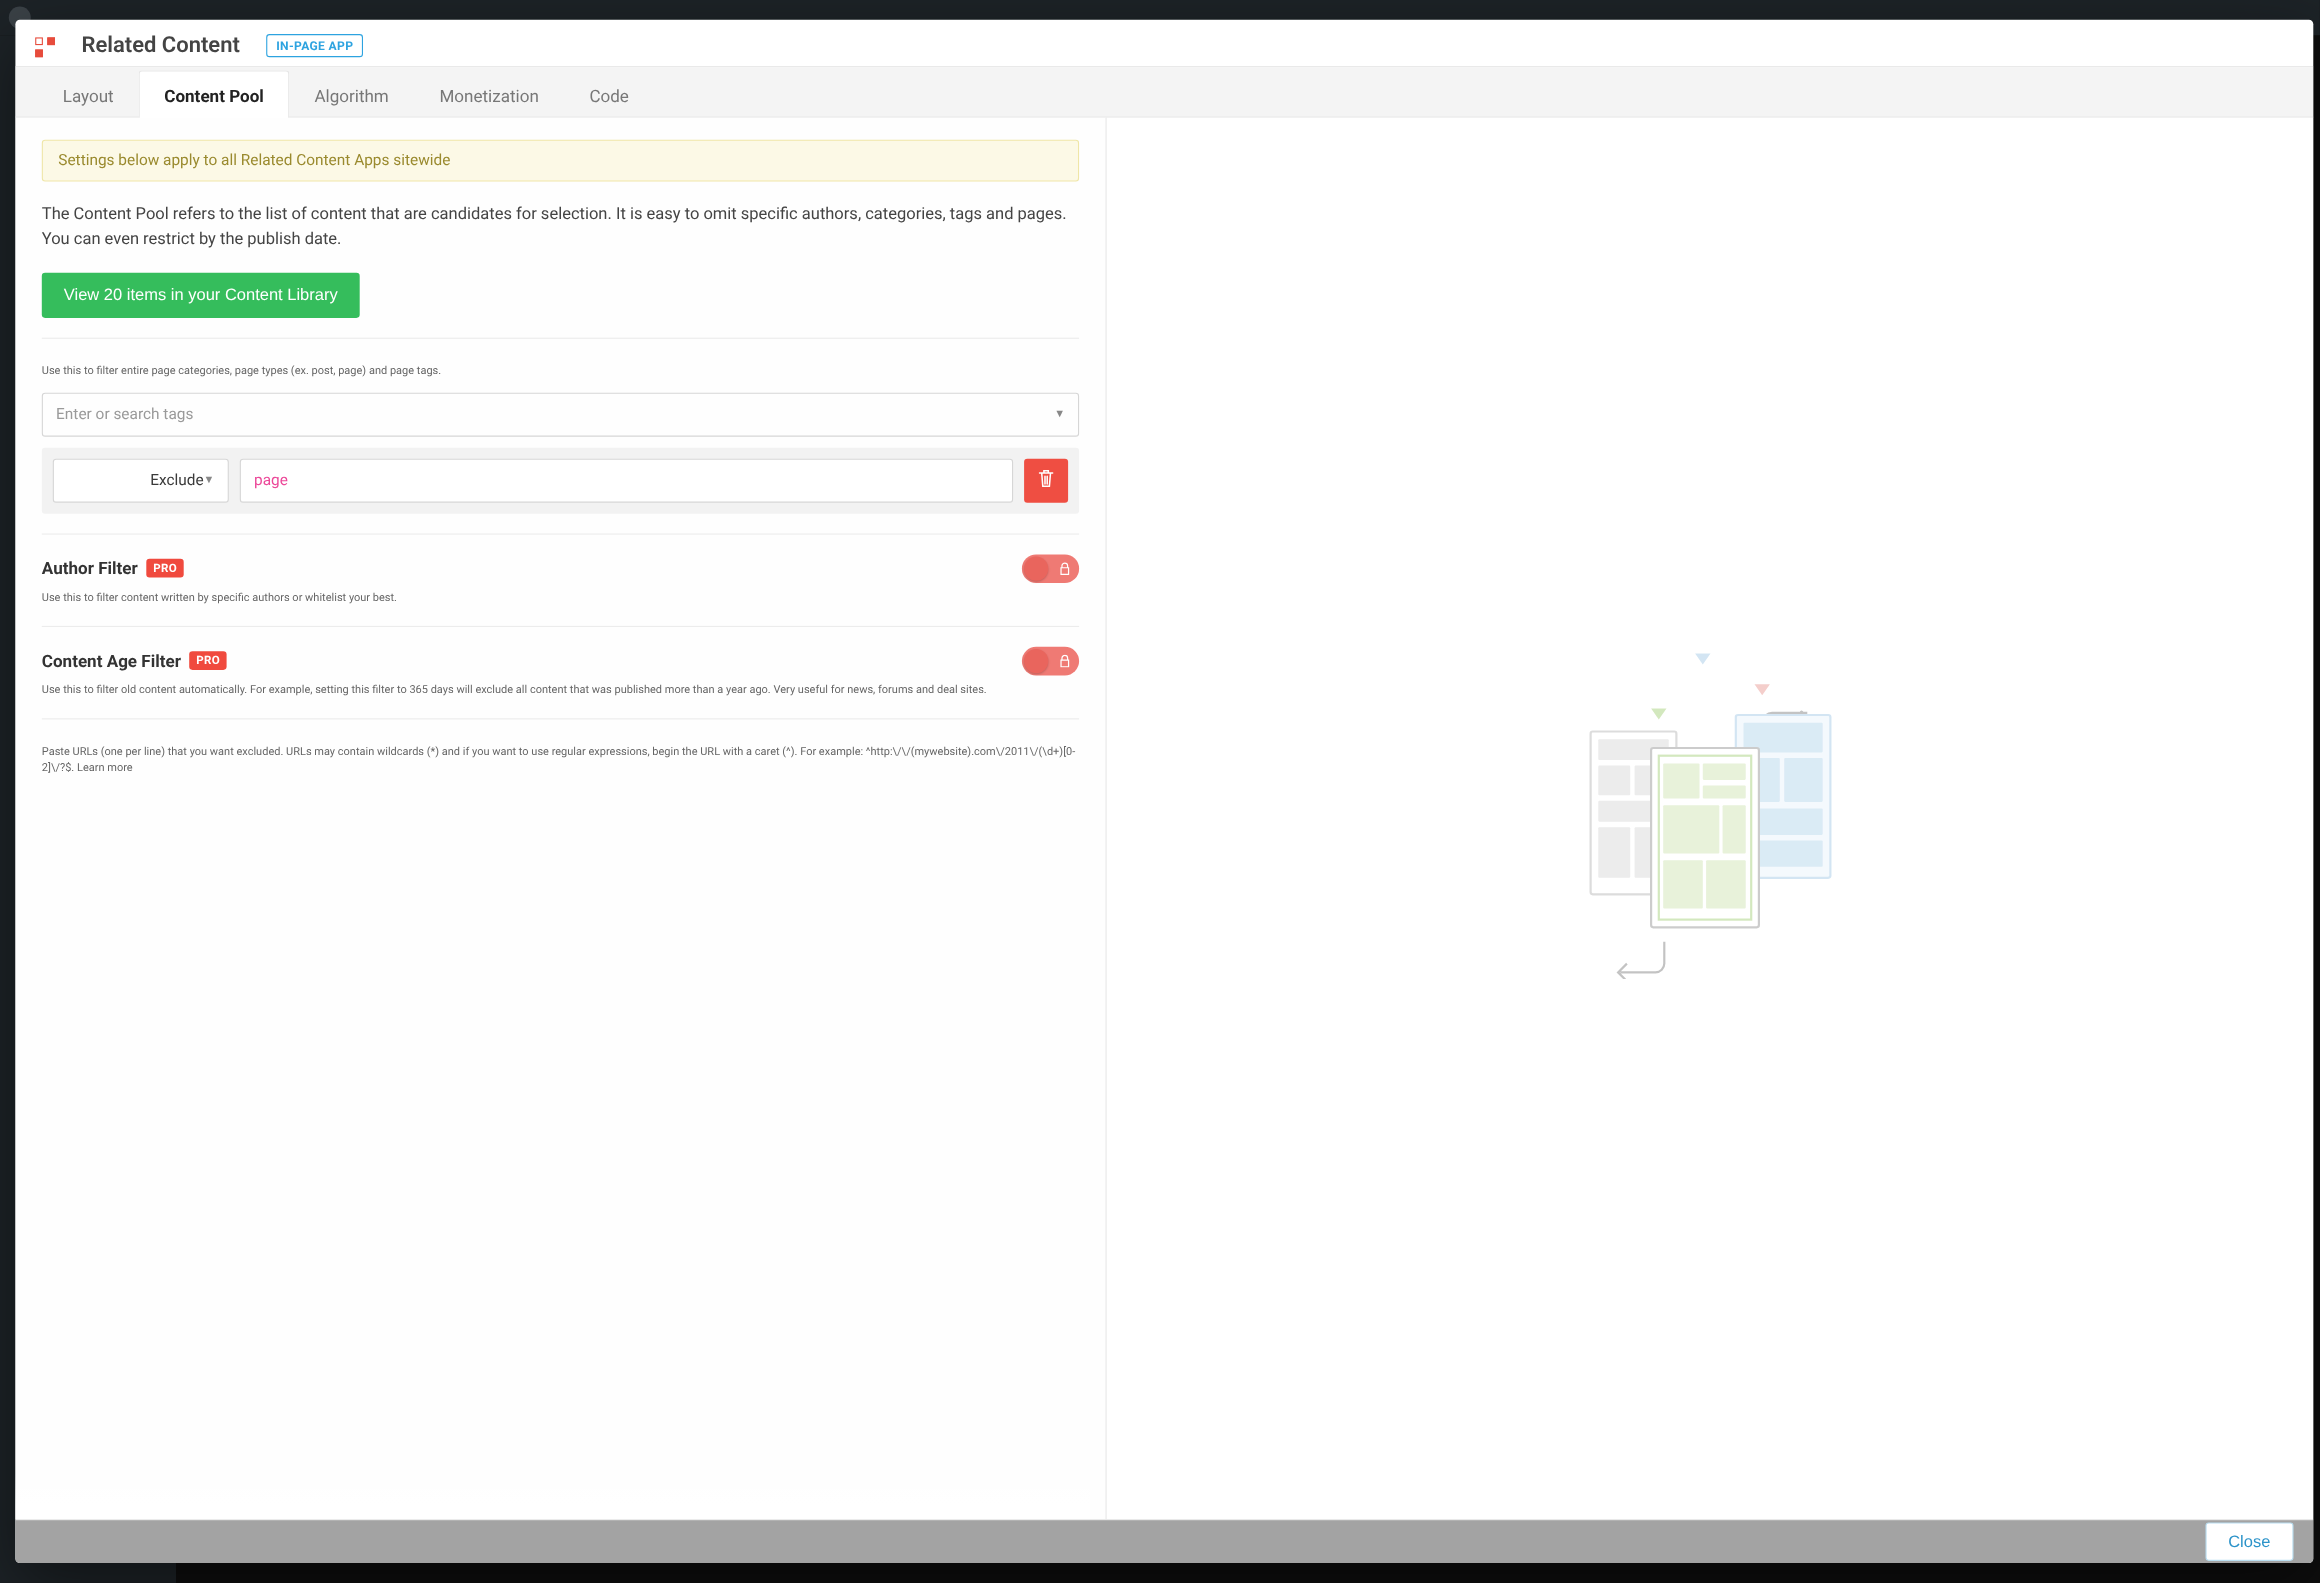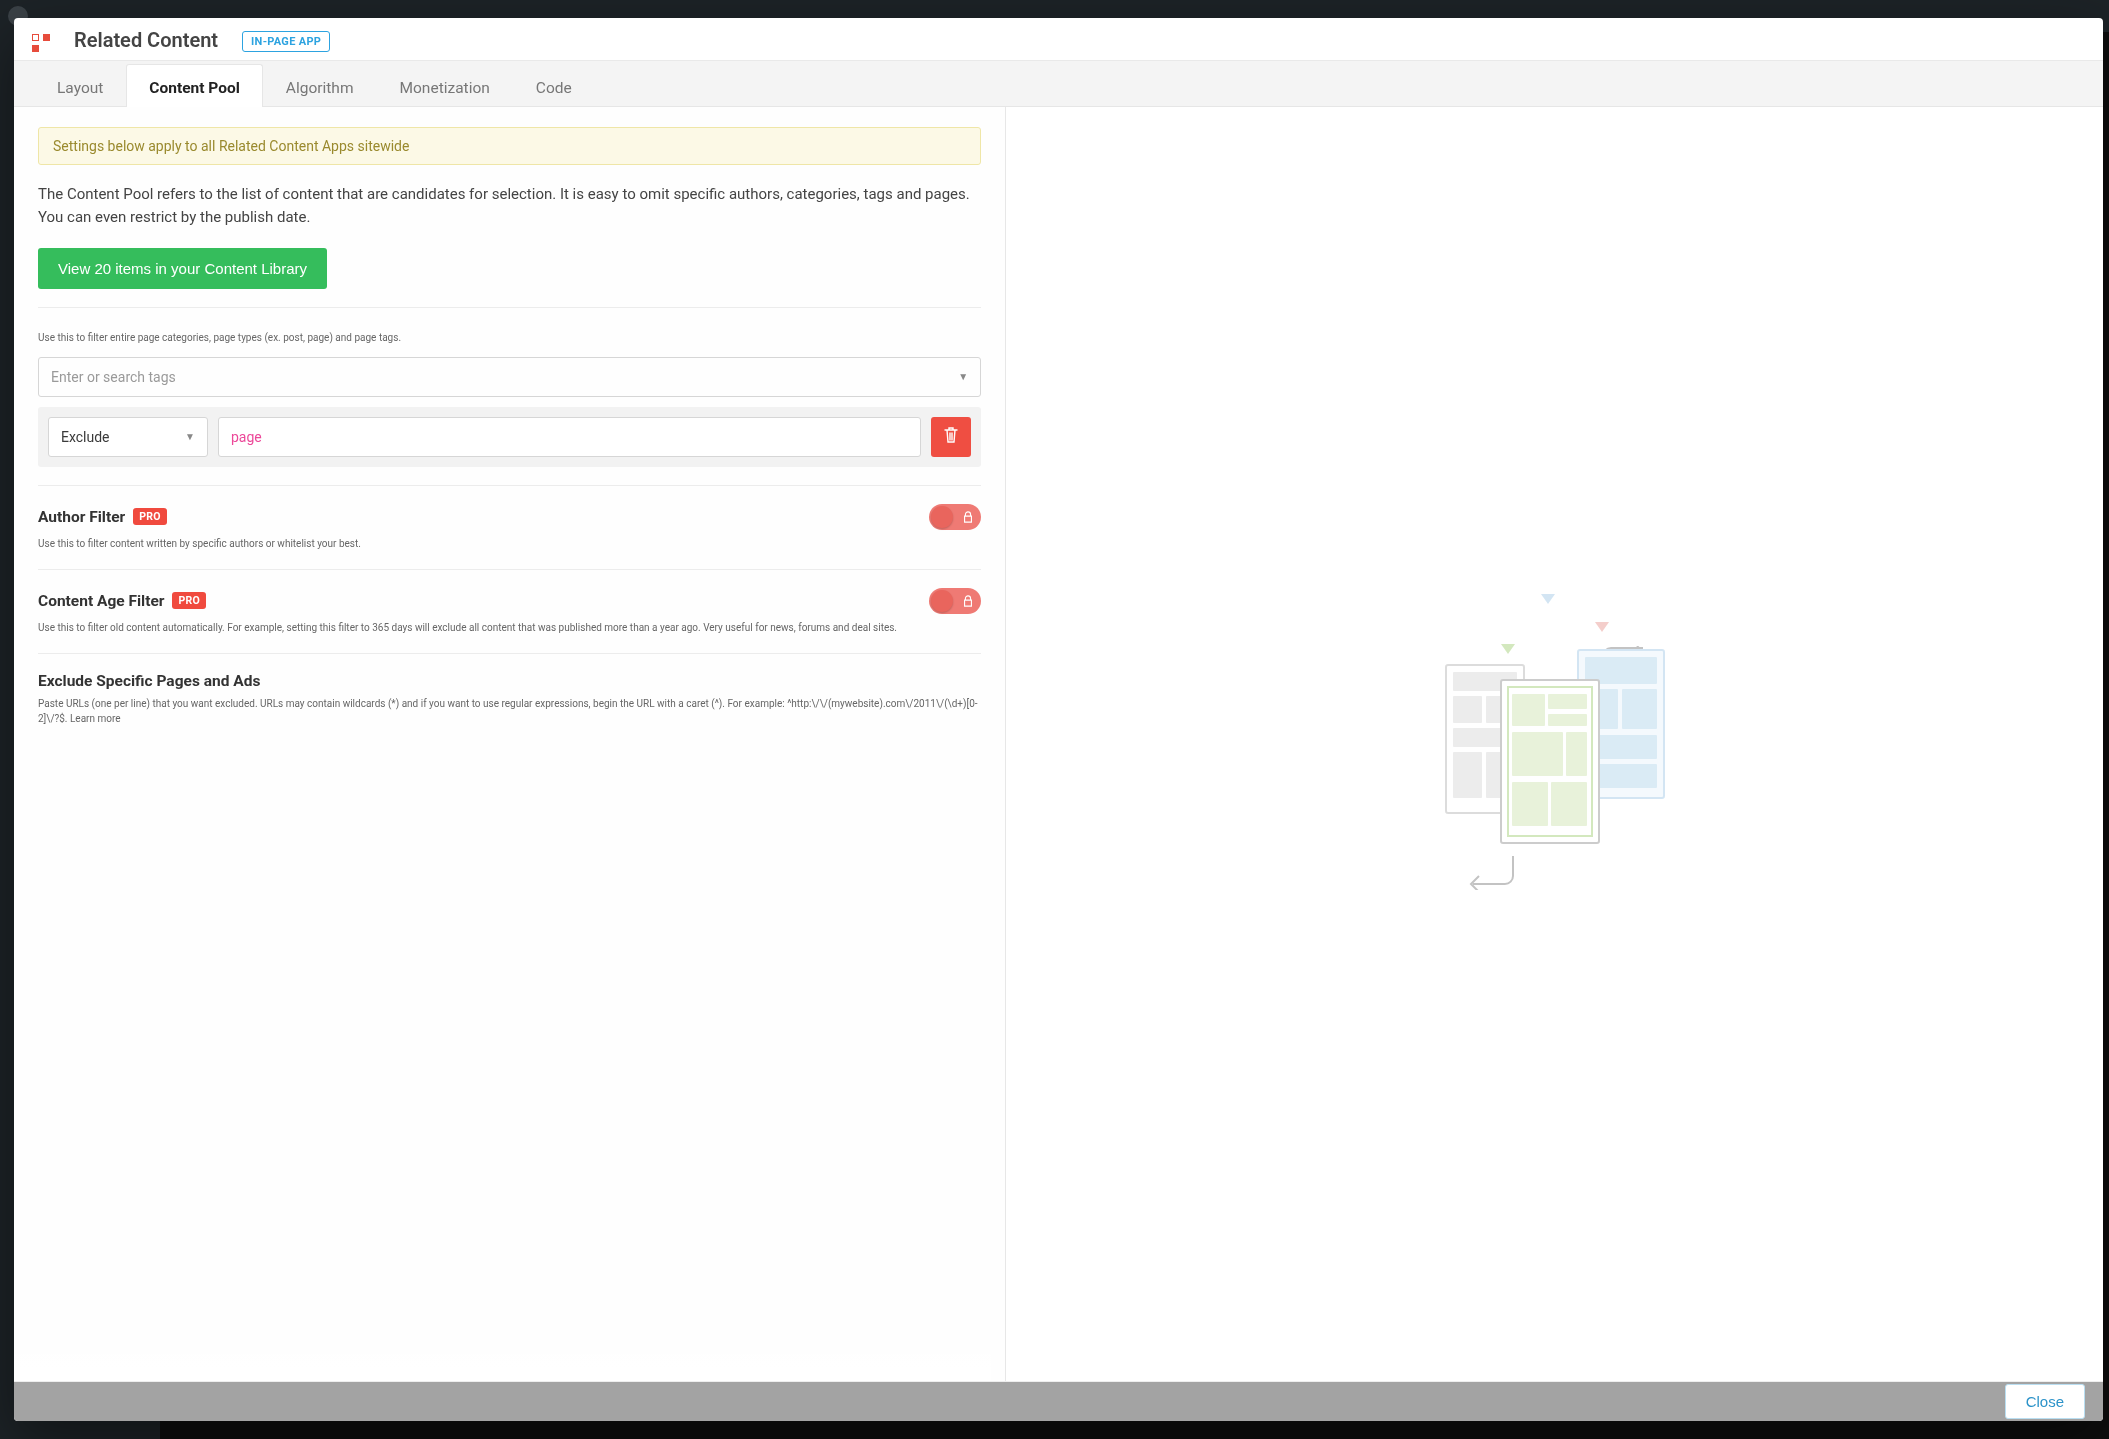--- a/index.html
+++ b/index.html
@@ -179,21 +179,21 @@
   }
   .tag-search .caret { color: #888; font-size: 10px; }
 
   .filter-row {
     margin-top: 10px;
     background: #f2f2f2; border-radius: 3px;
     padding: 10px; display: flex; gap: 10px; align-items: stretch;
   }
   .select-box {
     background: #fff; border: 1px solid #d6d6d6; border-radius: 3px;
-    height: 40px; display: flex; align-items: center; justify-content: space-between;
+    height: 40px; display: flex; align-items: center; justify-content: flex-end;
     padding: 16px 12px; min-width: 160px; cursor: pointer;
   }
   .select-box .caret { color: #888; font-size: 10px; }
   .text-box {
     background: #fff; border: 1px solid #d6d6d6; border-radius: 3px;
     height: 40px; flex: 1; display: flex; align-items: center; padding: 0 12px;
     color: #ec4899;
   }
   .del-btn {
     background: #ef4e42; border: none; border-radius: 3px;
@@ -344,23 +344,20 @@
                     <path d="M3 6V4a3 3 0 016 0v2M2 6h8v7H2z" stroke="#fff" stroke-width="1.3" fill="none"></path>
                   </svg>
               </span>
             </div>
           </div>
           <p class="section-desc">Use this to filter old content automatically. For example, setting this filter to 365 days will exclude all content that was published more than a year ago. Very useful for news, forums and deal sites.</p>
         </div>
 
         
         <div class="section" style="border-top:1px solid #ececec;">
-          <div class="section-head">
-            <div class="section-title">Exclude Specific Pages and Ads</div>
-          </div>
           <p class="section-desc">Paste URLs (one per line) that you want excluded. URLs may contain wildcards (*) and if you want to use regular expressions, begin the URL with a caret (^). For example: ^http:\/\/(mywebsite).com\/2011\/(\d+)[0-2]\/?$. Learn more</p>
         </div>
 
         <div style="height:8px"></div>
       </div>
       <div class="fade-bottom"></div>
     </div>
 
     <div class="right-pane">
       <div class="preview-illu">

